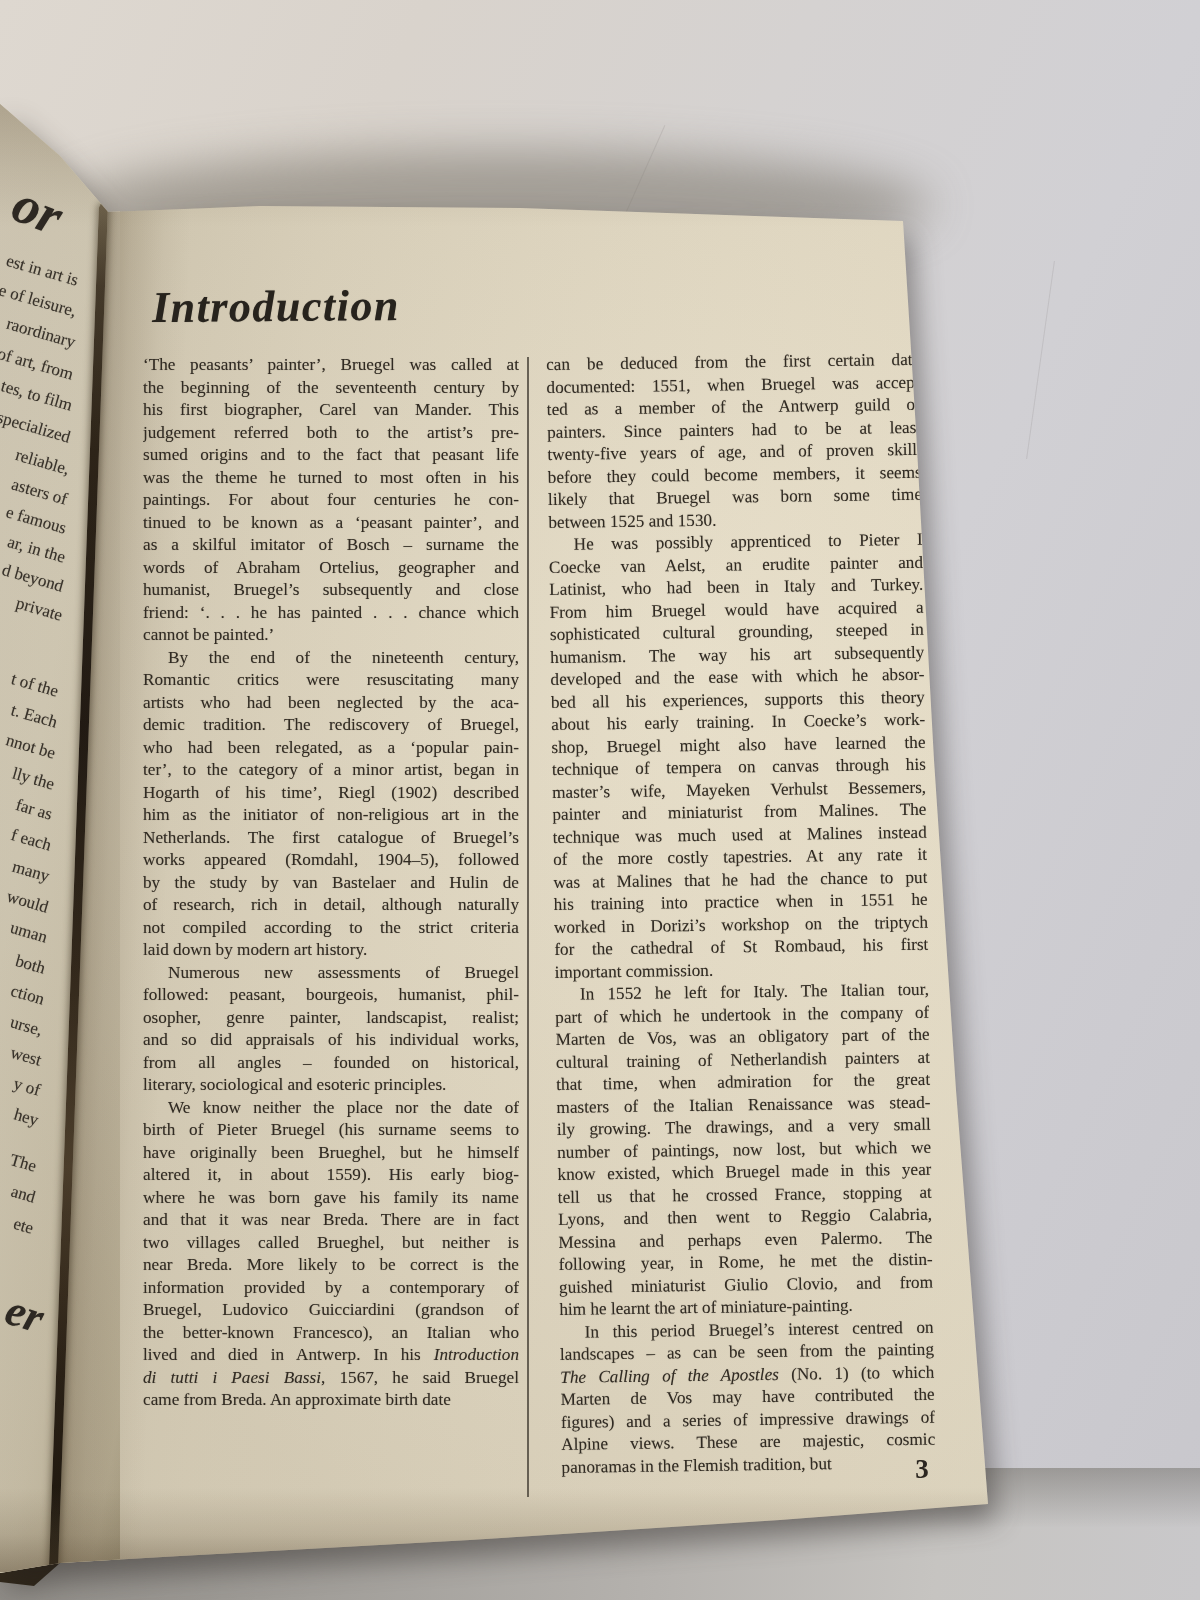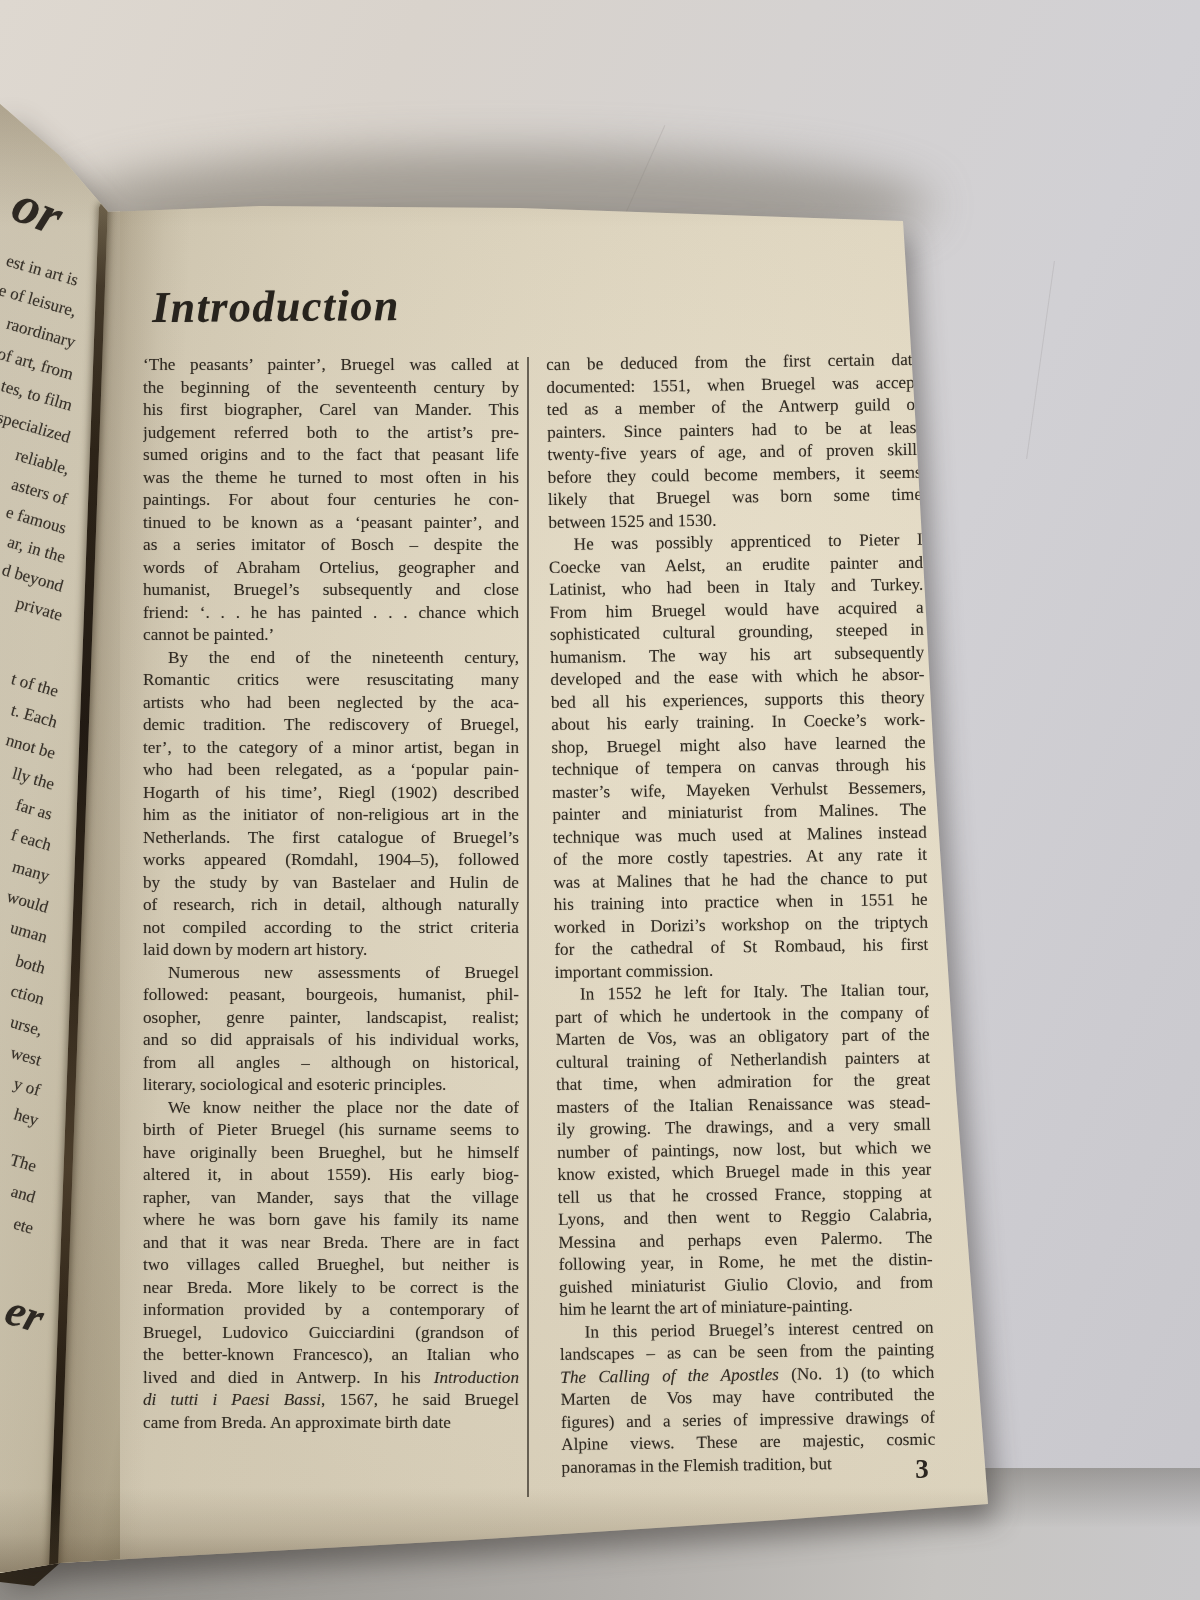--- a/index.html
+++ b/index.html
@@ -135,50 +135,49 @@
       <div class="page-title">Introduction</div>
       <div class="column col-left">
           <div class="tline">‘The peasants’ painter’, Bruegel was called at</div>
           <div class="tline">the beginning of the seventeenth century by</div>
           <div class="tline">his first biographer, Carel van Mander. This</div>
           <div class="tline">judgement referred both to the artist’s pre-</div>
           <div class="tline">sumed origins and to the fact that peasant life</div>
           <div class="tline">was the theme he turned to most often in his</div>
           <div class="tline">paintings. For about four centuries he con-</div>
           <div class="tline">tinued to be known as a ‘peasant painter’, and</div>
-          <div class="tline">as a series imitator of Bosch – despite the</div>
+          <div class="tline">as a skilful imitator of Bosch – surname the</div>
           <div class="tline">words of Abraham Ortelius, geographer and</div>
           <div class="tline">humanist, Bruegel’s subsequently and close</div>
           <div class="tline">friend: ‘. . . he has painted . . . chance which</div>
           <div class="tline last">cannot be painted.’</div>
           <div class="tline indent">By the end of the nineteenth century,</div>
           <div class="tline">Romantic critics were resuscitating many</div>
           <div class="tline">artists who had been neglected by the aca-</div>
           <div class="tline">demic tradition. The rediscovery of Bruegel,</div>
+          <div class="tline">who had been relegated, as a ‘popular pain-</div>
           <div class="tline">ter’, to the category of a minor artist, began in</div>
-          <div class="tline">who had been relegated, as a ‘popular pain-</div>
           <div class="tline">Hogarth of his time’, Riegl (1902) described</div>
           <div class="tline">him as the initiator of non-religious art in the</div>
           <div class="tline">Netherlands. The first catalogue of Bruegel’s</div>
           <div class="tline">works appeared (Romdahl, 1904–5), followed</div>
           <div class="tline">by the study by van Bastelaer and Hulin de</div>
           <div class="tline">of research, rich in detail, although naturally</div>
           <div class="tline">not compiled according to the strict criteria</div>
           <div class="tline last">laid down by modern art history.</div>
           <div class="tline indent">Numerous new assessments of Bruegel</div>
           <div class="tline">followed: peasant, bourgeois, humanist, phil-</div>
           <div class="tline">osopher, genre painter, landscapist, realist;</div>
           <div class="tline">and so did appraisals of his individual works,</div>
-          <div class="tline">from all angles – although on historical,</div>
+          <div class="tline">from all angles – founded on historical,</div>
           <div class="tline last">literary, sociological and esoteric principles.</div>
           <div class="tline indent">We know neither the place nor the date of</div>
           <div class="tline">birth of Pieter Bruegel (his surname seems to</div>
           <div class="tline">have originally been Brueghel, but he himself</div>
           <div class="tline">altered it, in about 1559). His early biog-</div>
-          <div class="tline">rapher, van Mander, says that the village</div>
           <div class="tline">where he was born gave his family its name</div>
           <div class="tline">and that it was near Breda. There are in fact</div>
           <div class="tline">two villages called Brueghel, but neither is</div>
           <div class="tline">near Breda. More likely to be correct is the</div>
           <div class="tline">information provided by a contemporary of</div>
           <div class="tline">Bruegel, Ludovico Guicciardini (grandson of</div>
           <div class="tline">the better-known Francesco), an Italian who</div>
           <div class="tline">lived and died in Antwerp. In his <i>Introduction</i></div>
           <div class="tline"><i>di tutti i Paesi Bassi</i>, 1567, he said Bruegel</div>
           <div class="tline last">came from Breda. An approximate birth date</div>

